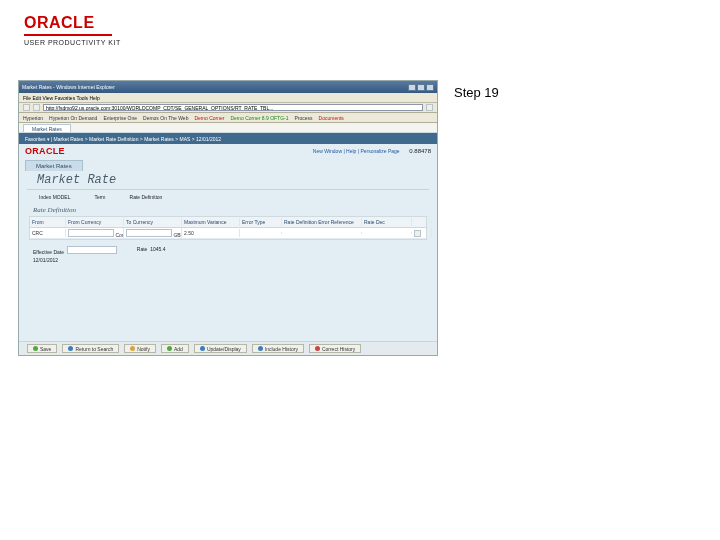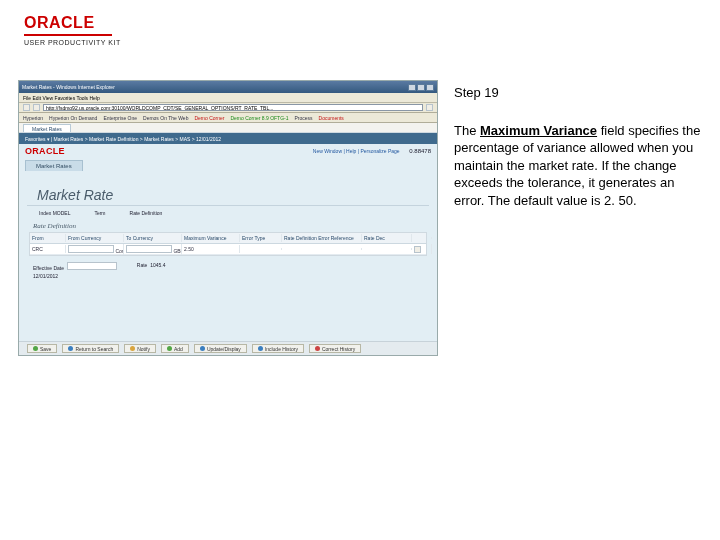--- a/index.html
+++ b/index.html
@@ -149,24 +149,24 @@
     margin: 2px 6px 0 6px;
     display: inline-block;
     background: #c9dce8;
     border: 1px solid #a7c0d0;
     padding: 2px 10px;
     font-size: 6px;
     color: #334d63;
     border-bottom: none;
   }
   .panel-title {
-    margin: 16px 0 2px 18px;
-    font-size: 14px;
+    margin: 2px 0 2px 18px;
+    font-size: 12px;
     color: #4a5c6b;
-    font-family: Liberation Sans, sans-serif;
+    font-family: Liberation Mono, monospace;
     font-style: italic;
   }
   .hr { height: 1px; background: #c4d3dd; margin: 2px 8px; }
   .field-row {
     display: flex;
     gap: 24px;
     padding: 2px 20px;
     font-size: 5px;
     color: #223;
   }
@@ -248,21 +248,21 @@
   .dot-b { background: #3b7fc0; }
   .dot-y { background: #d9a53f; }
   .dot-r { background: #c44; }
   .info-pane {
     flex: 1;
     font-size: 13px;
     color: #000;
     line-height: 1.35;
     padding-top: 4px;
   }
-  .step-label { margin-bottom: 20px; }
+  .step-label { }
   .info-text .bold-underline { font-weight: bold; text-decoration: underline; }
 </style>
 </head>
 <body>
 
 <div class="header">
   <div class="logo-block">
     <div class="oracle-logo">ORACLE</div>
     <div class="upk-text">USER PRODUCTIVITY KIT</div>
   </div>
@@ -374,17 +374,14 @@
         <span class="fbtn">
             <span class="dot dot-r"></span>
             <span>Correct History</span>
           </span>
       </div>
     </div>
   </div>
 
   <div class="info-pane">
     <div class="step-label">Step 19</div>
-    <div class="info-text">
-      <span>The </span><span class="bold-underline">Maximum Variance</span><span> field specifies the percentage of variance allowed when you maintain the market rate. If the change exceeds the tolerance, it generates an error. The default value is 2. 50.</span>
-    </div>
   </div>
 </div>
 
 </body></html>

